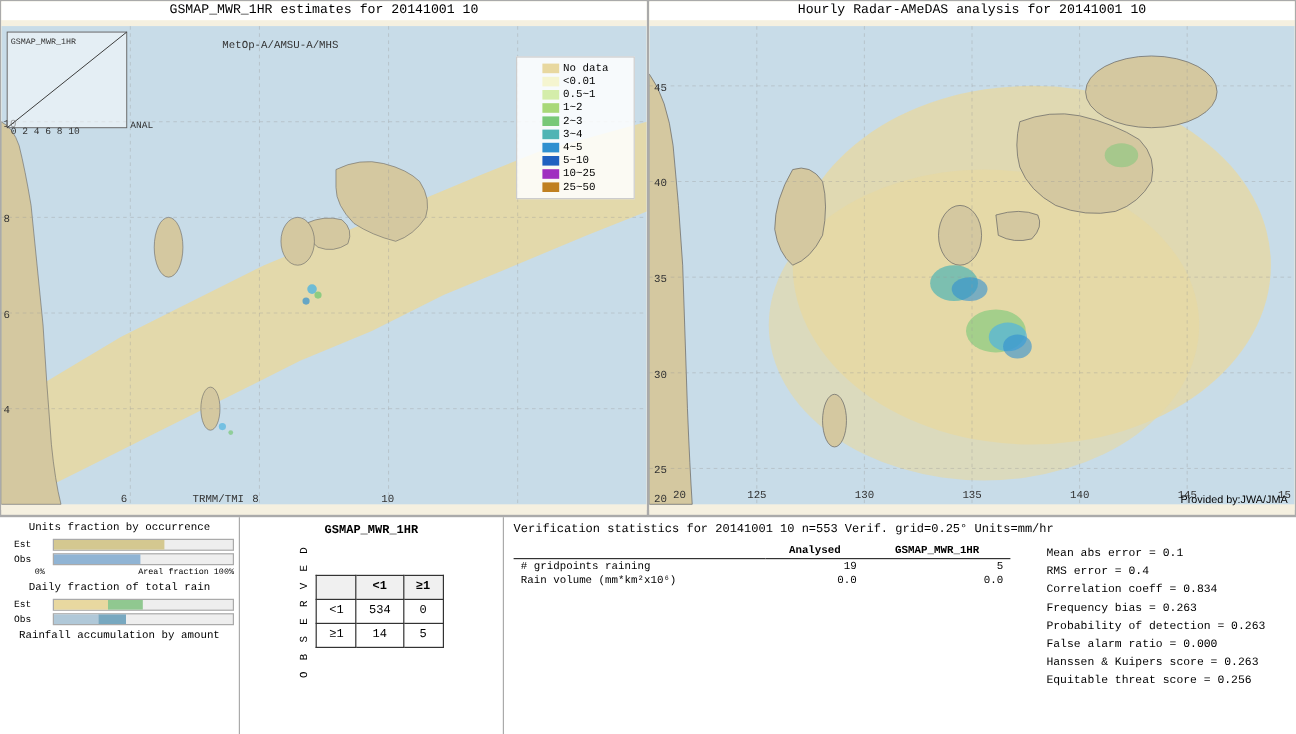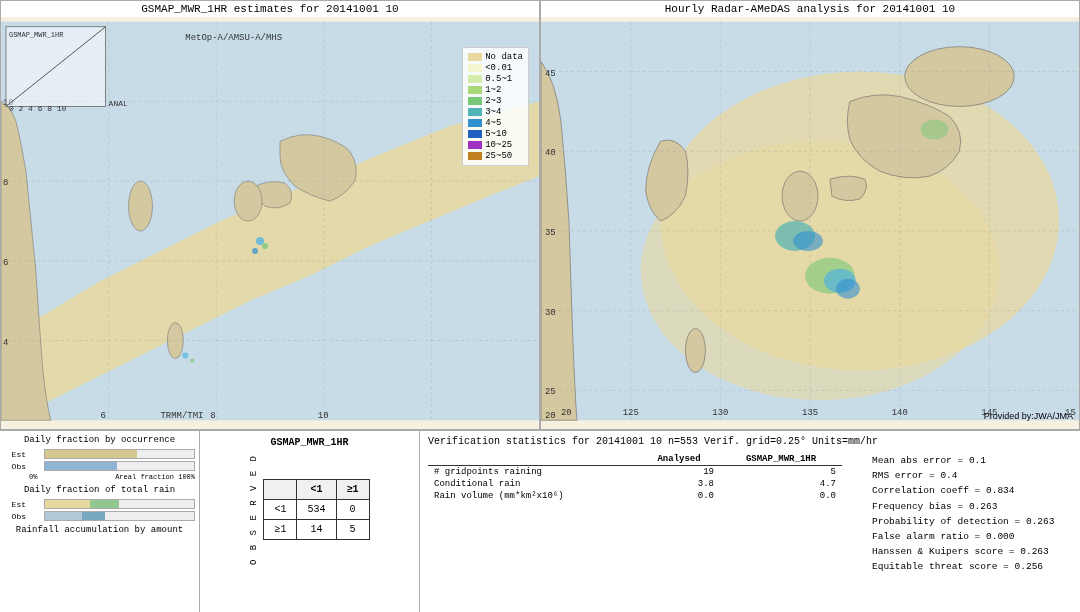--- a/index.html
+++ b/index.html
@@ -50,21 +50,21 @@
       background: #f5f0e0;
     }
 
     
     .legend {
       position: absolute;
       right: 10px;
       top: 30px;
       background: rgba(255,255,255,0.85);
       border: 1px solid #ccc;
-      padding: 3px 5px;
+      padding: 3px 21px;
       font-size: 9px;
     }
 
     .legend-item {
       display: flex;
       align-items: center;
       gap: 3px;
       margin: 1px 0;
     }
 
@@ -440,21 +440,21 @@
           <text x="526" y="395" font-size="9" font-family="Courier New" fill="#333">15</text>
         </svg>
         <div class="provided-by">Provided by:JWA/JMA</div>
       </div>
     </div>
   </div>
 
   <div class="bottom-row">
 
     <div class="bottom-left">
-      <div class="chart-section-title">Daily fraction by occurrence</div>
+      <div class="chart-section-title">Units fraction by occurrence</div>
       <div class="bar-chart">
         <div class="bar-row">
           <span class="bar-label">Est</span>
           <div class="bar-track">
               <div class="bar-fill-est" style="width:62%"></div>
             </div>
         </div>
         <div class="bar-row">
           <span class="bar-label">Obs</span>
           <div class="bar-track">
@@ -532,25 +532,20 @@
                 <th>GSMAP_MWR_1HR</th>
               </tr>
             </thead>
             <tbody id="verif-tbody">
             <tr class="divider-row">
                   <td># gridpoints raining</td>
                   <td>19</td>
                   <td>5</td>
                 </tr>
                 <tr>
-                  <td>Conditional rain</td>
-                  <td>3.8</td>
-                  <td>4.7</td>
-                </tr>
-                <tr>
                   <td>Rain volume (mm*km²x10⁶)</td>
                   <td>0.0</td>
                   <td>0.0</td>
                 </tr>
               </tbody>
           </table>
         </div>
         <div class="stats-right" id="stats-right">
         <div>Mean abs error = 0.1</div>
             <div>RMS error = 0.4</div>

